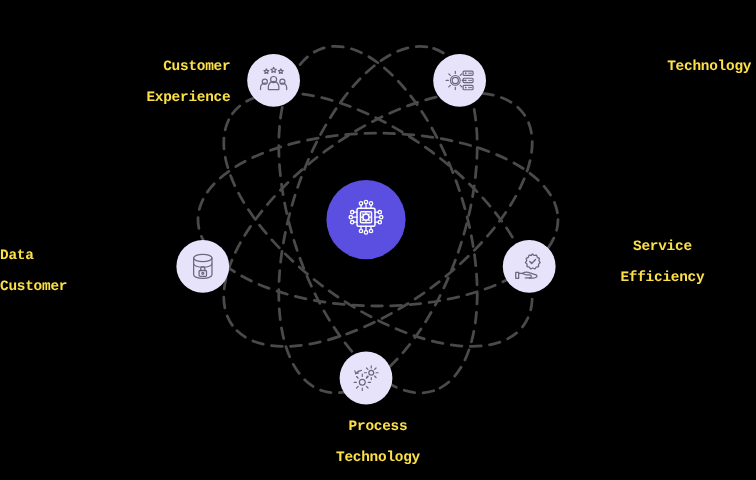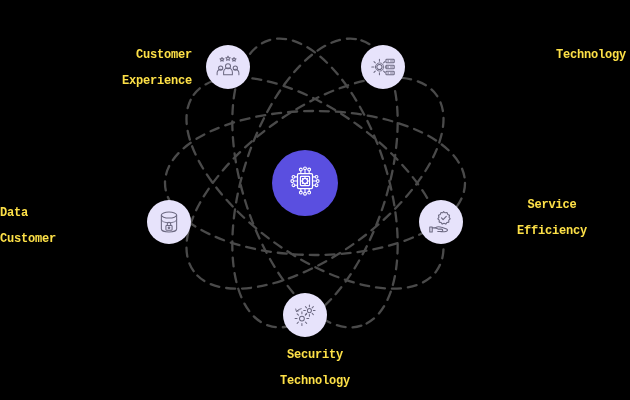--- a/index.html
+++ b/index.html
@@ -222,17 +222,17 @@
     <span class="line">Data</span>
     <span class="line">Customer</span>
   </div>
 
   <div class="label label-service-efficiency">
     <span class="line">Service</span>
     <span class="line">Efficiency</span>
   </div>
 
   <div class="label label-process-automation">
-    <span class="line">Security</span>
+    <span class="line">Process</span>
     <span class="line">Technology</span>
   </div>
 
 </div>
 
 </body></html>

